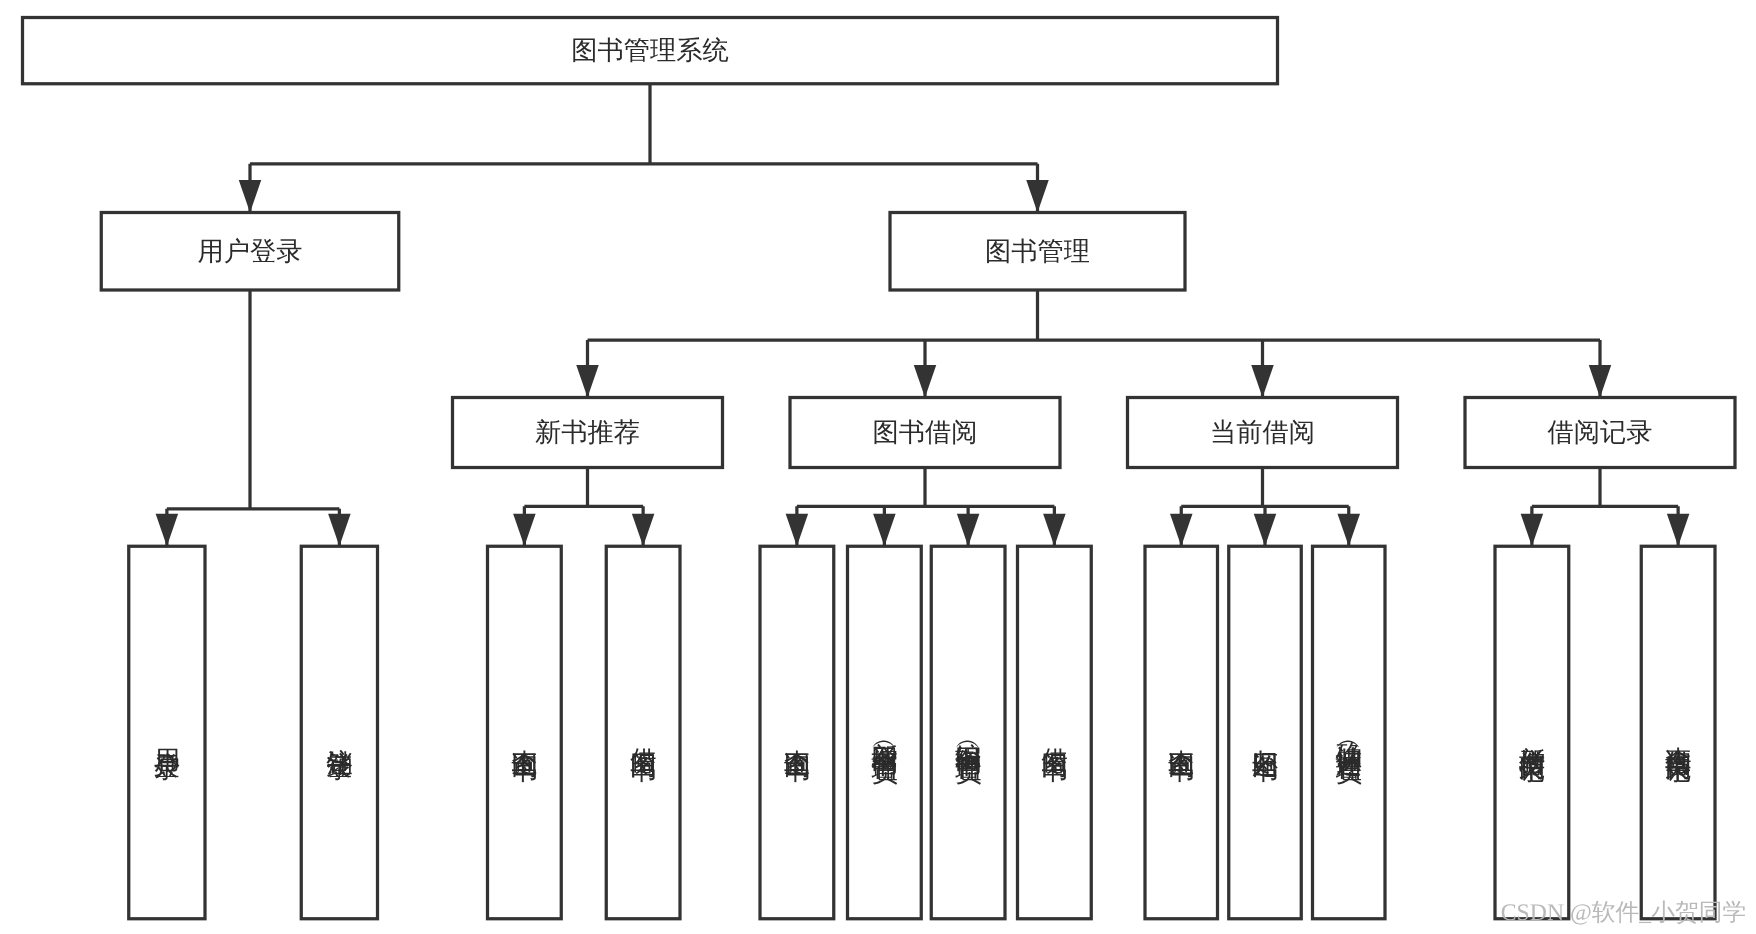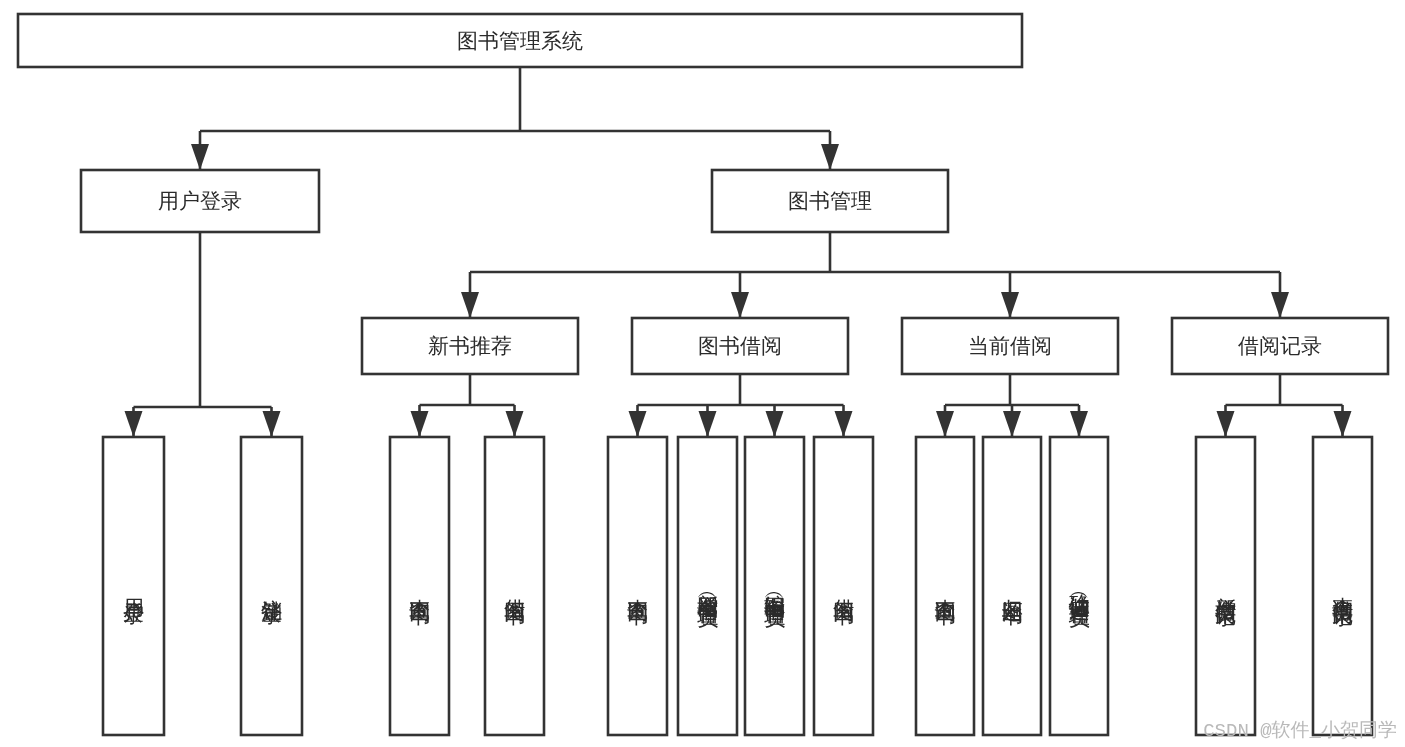--- a/index.html
+++ b/index.html
@@ -58,21 +58,21 @@
     stroke-width: 2.6;
     fill: none;
   }
   .arrow-head {
     fill: #333333;
   }
   .watermark {
     position: absolute;
     right: 8px;
     bottom: 4px;
-    font-family: Liberation Mono, monospace;
+    font-family: Liberation Serif, serif;
     font-size: 19px;
     color: #b9b9b9;
     white-space: nowrap;
     pointer-events: none;
   }
 </style>
 </head>
 <body>
 
 <svg id="diagram" viewBox="0 0 1405 747" width="1405" height="747" xmlns="http://www.w3.org/2000/svg">

